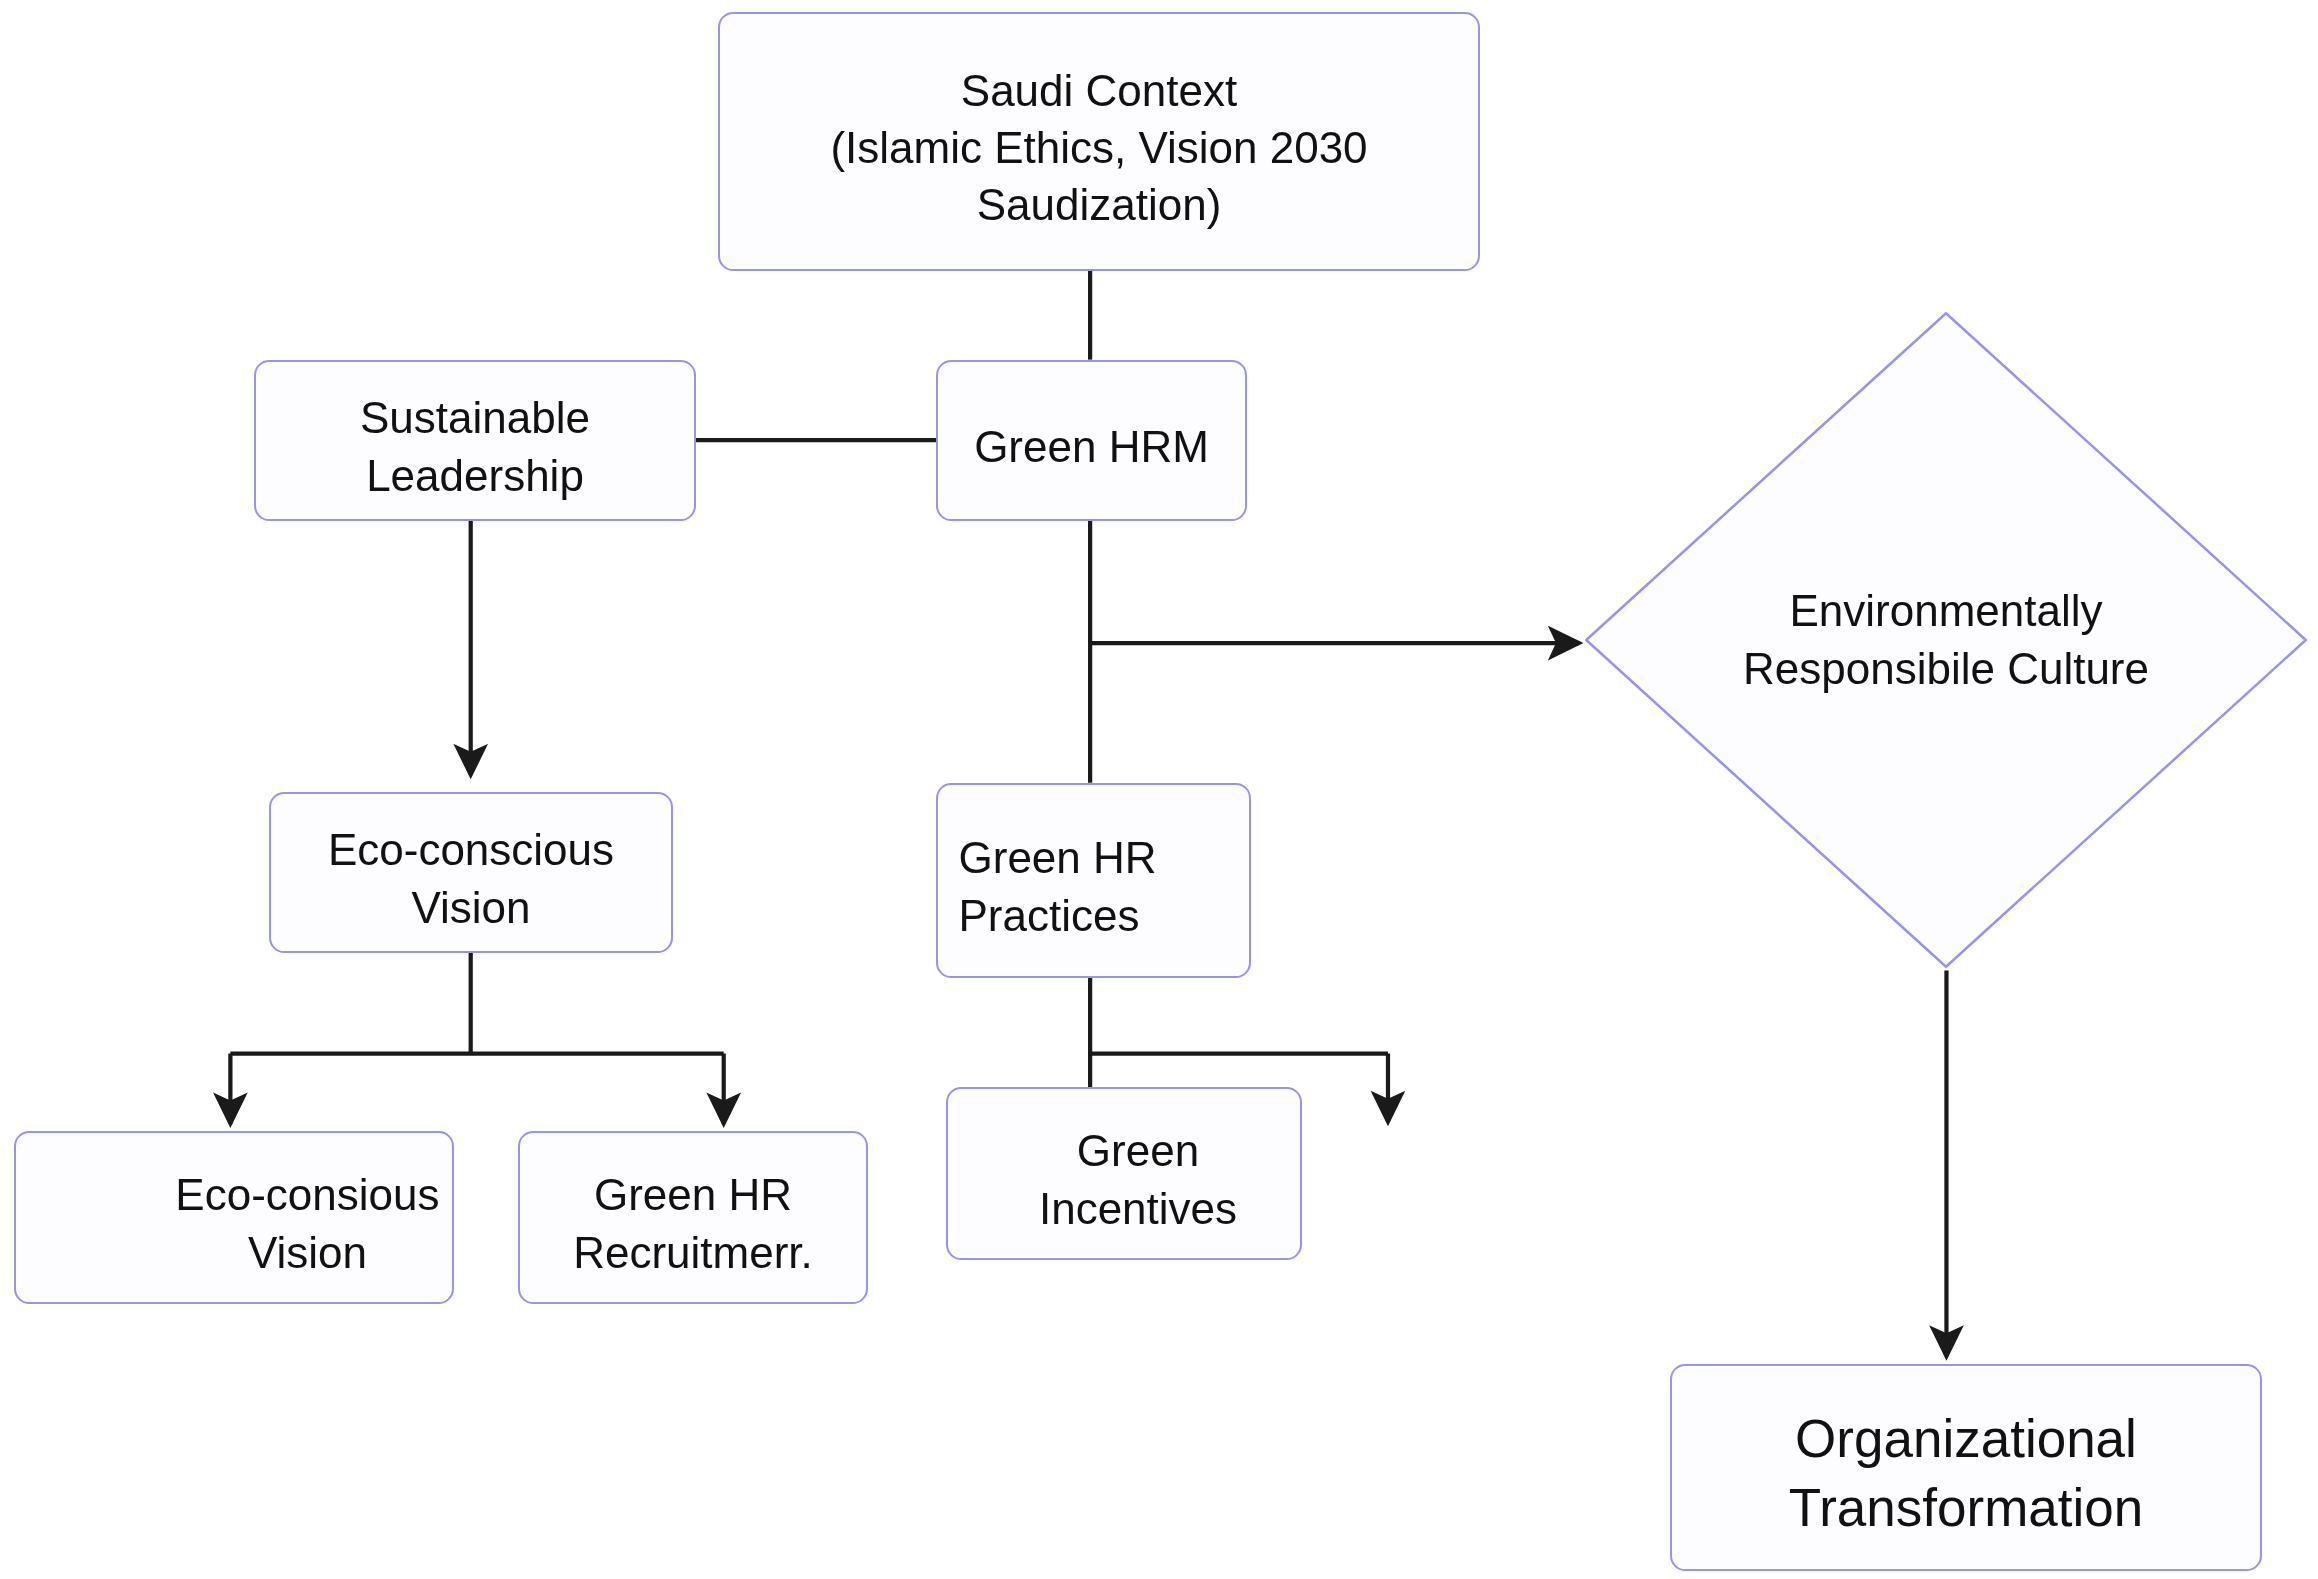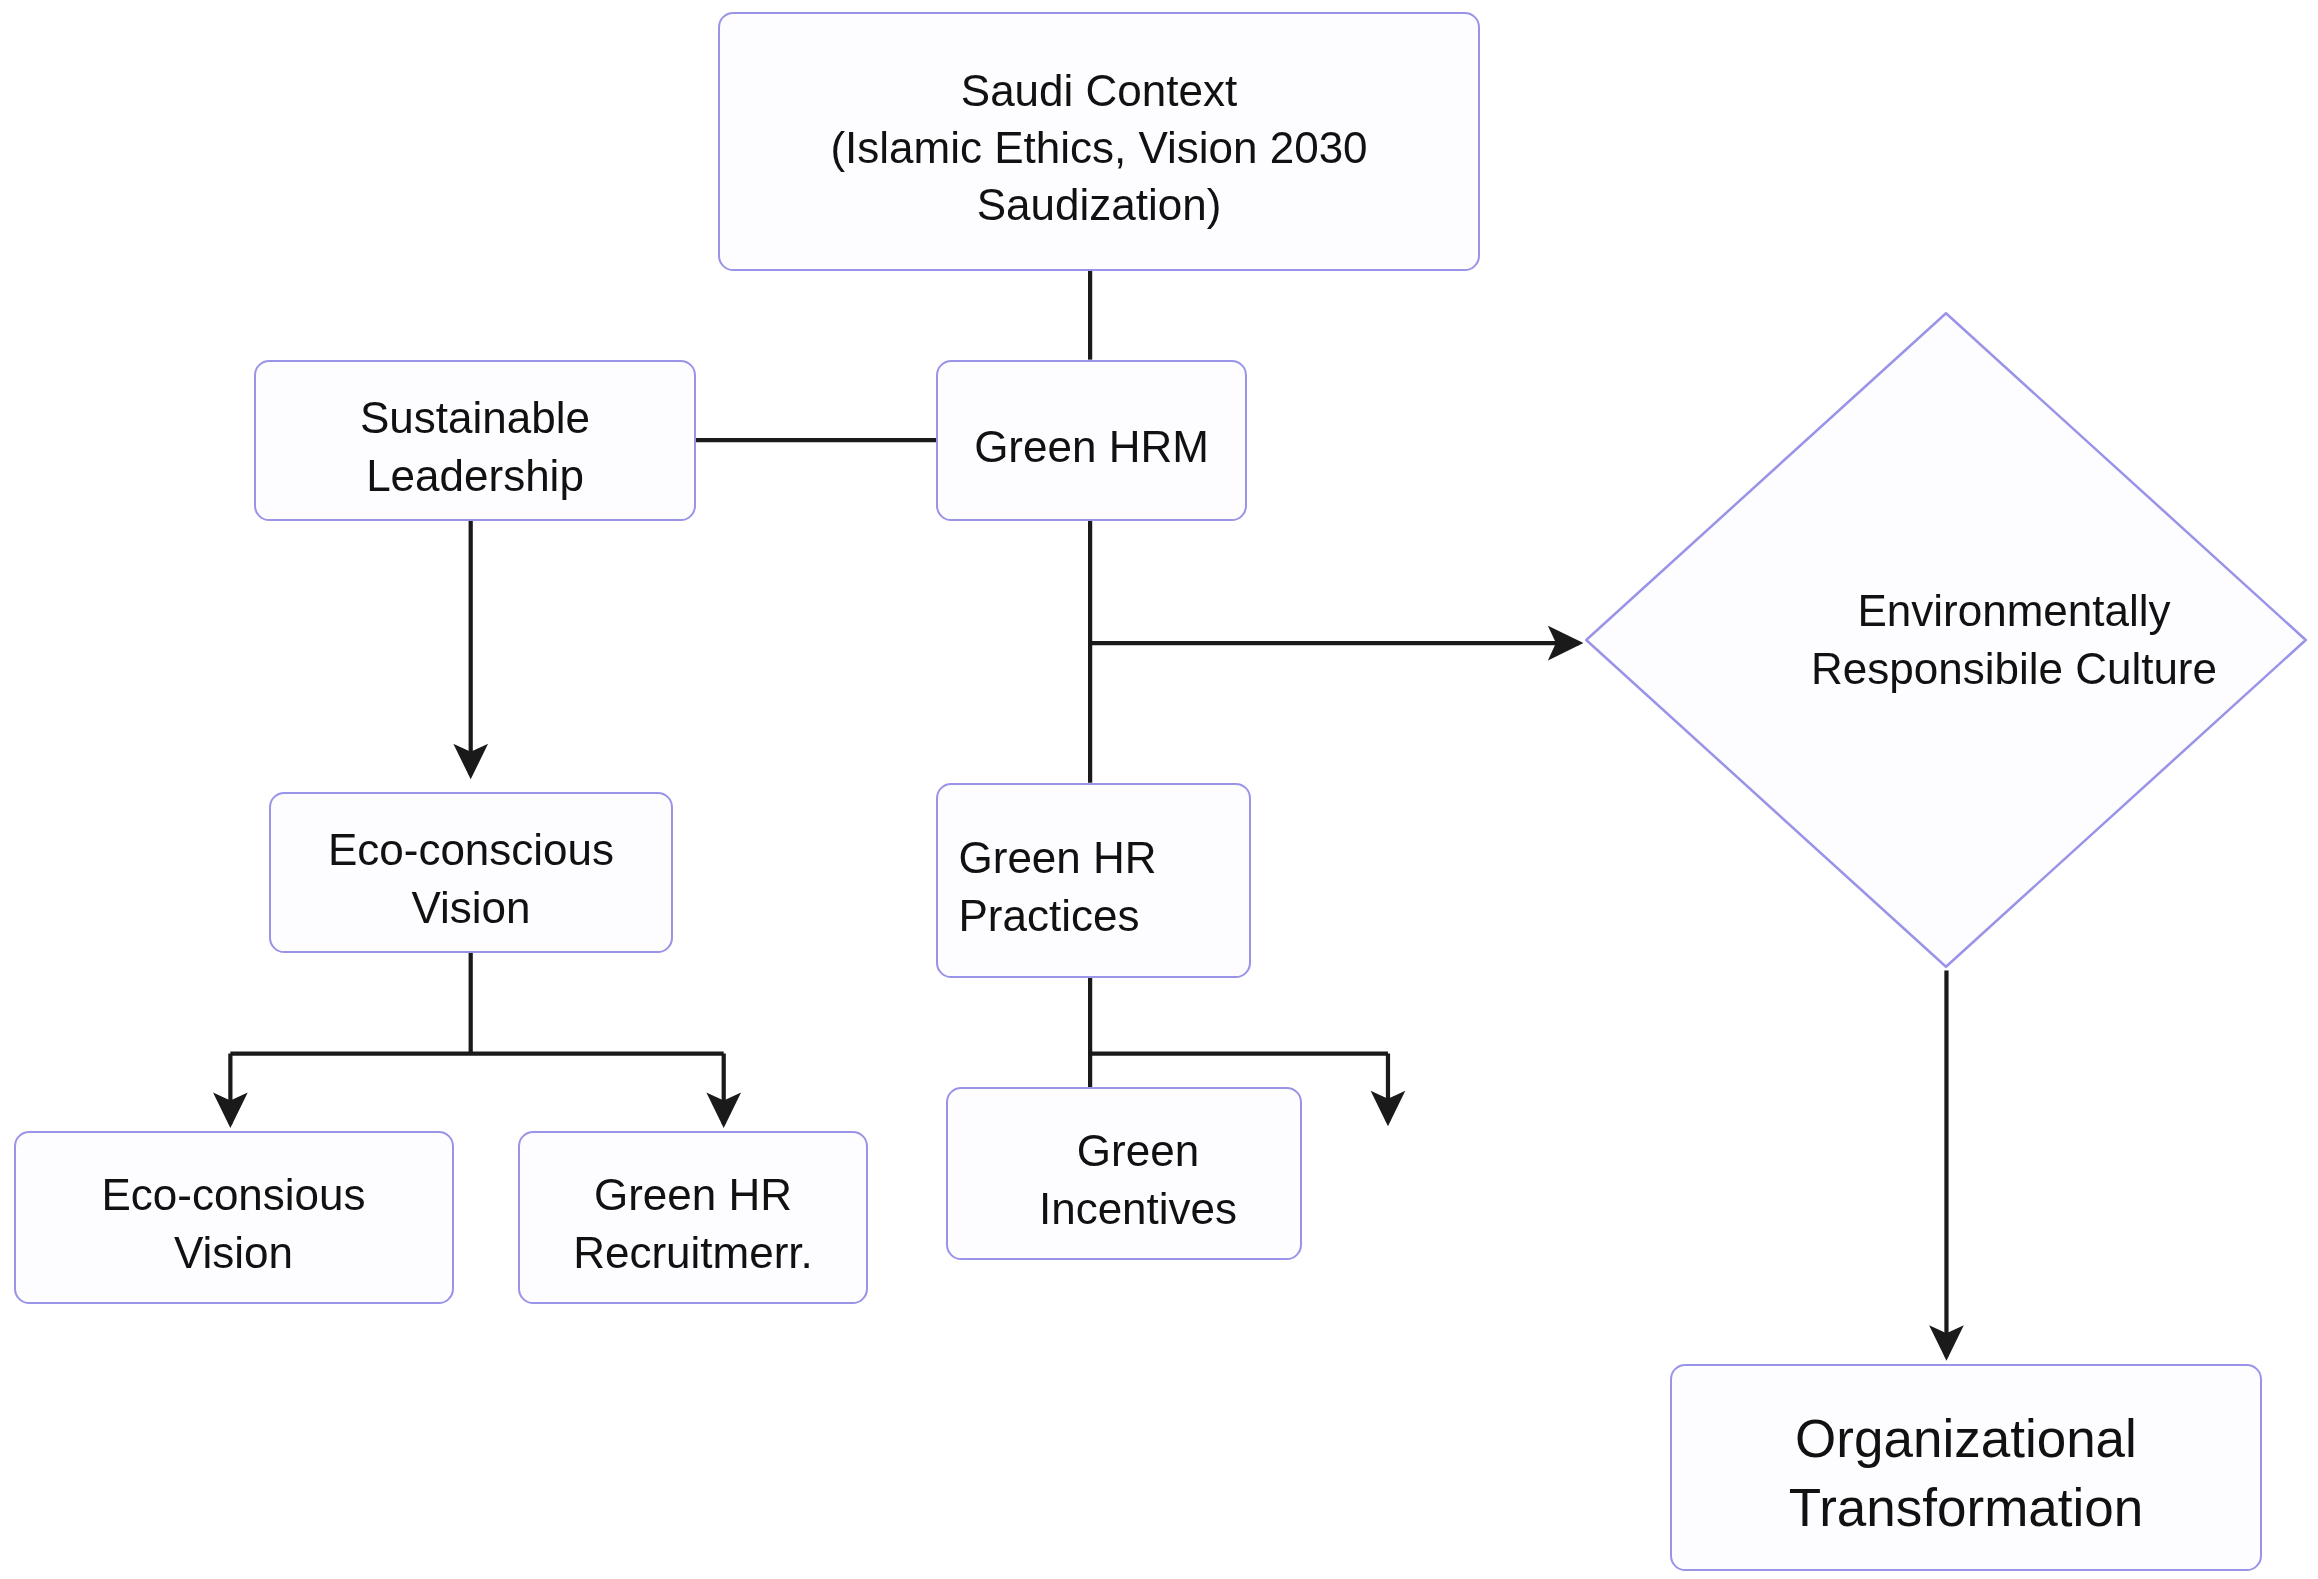--- a/index.html
+++ b/index.html
@@ -75,26 +75,26 @@
     width: 100%;
     height: 100%;
   }
 
   
   #node-saudi-context     { left: 718px;  top: 12px;   width: 762px; height: 259px; font-size: 44px; }
   #node-sustainable-lead  { left: 254px;  top: 360px;  width: 442px; height: 161px; font-size: 44px; }
   #node-green-hrm         { left: 936px; top: 360px;  width: 311px; height: 161px; font-size: 44px; }
   #node-eco-vision-mid    { left: 269px;  top: 792px;  width: 404px; height: 161px; font-size: 44px; justify-content: center; }
   #node-green-hr-pract    { left: 936px; top: 783px;  width: 315px; height: 195px; font-size: 44px; }
-  #node-eco-vision-leaf   { left: 13.5px;   top: 1131px; width: 440px; height: 173px; font-size: 44px; }
+  #node-eco-vision-leaf   { left: 13.5px;   top: 1131px; width: 440px; height: 173px; font-size: 44px; justify-content: flex-end; }
   #node-green-hr-recruit  { left: 518px;  top: 1131px; width: 350px; height: 173px; font-size: 44px; }
   #node-green-incentives  { left: 946px; top: 1087px; width: 356px; height: 173px; font-size: 44px; padding-left: 40px; }
   #node-sustain-eval      { left: 1306px; top: 1130px; width: 345px; height: 174px; font-size: 37px; }
   #node-org-transform     { left: 1670px; top: 1364px; width: 592px; height: 207px; font-size: 53px; }
-  #node-env-culture       { left: 1582px; top: 309px;  width: 728px; height: 662px; font-size: 44px; justify-content: flex-end; }
+  #node-env-culture       { left: 1582px; top: 309px;  width: 728px; height: 662px; font-size: 44px; }
   #node-env-culture .label { width: 592px; }
 </style>
 </head>
 <body>
 
 <div id="canvas">
 
   <svg id="edges" viewBox="0 0 2740 1866" width="2319" height="1579" xmlns="http://www.w3.org/2000/svg">
     <defs>
       <marker id="arrowhead" markerWidth="9" markerHeight="9" refX="7.4" refY="4.5" orient="auto" markerUnits="strokeWidth">

